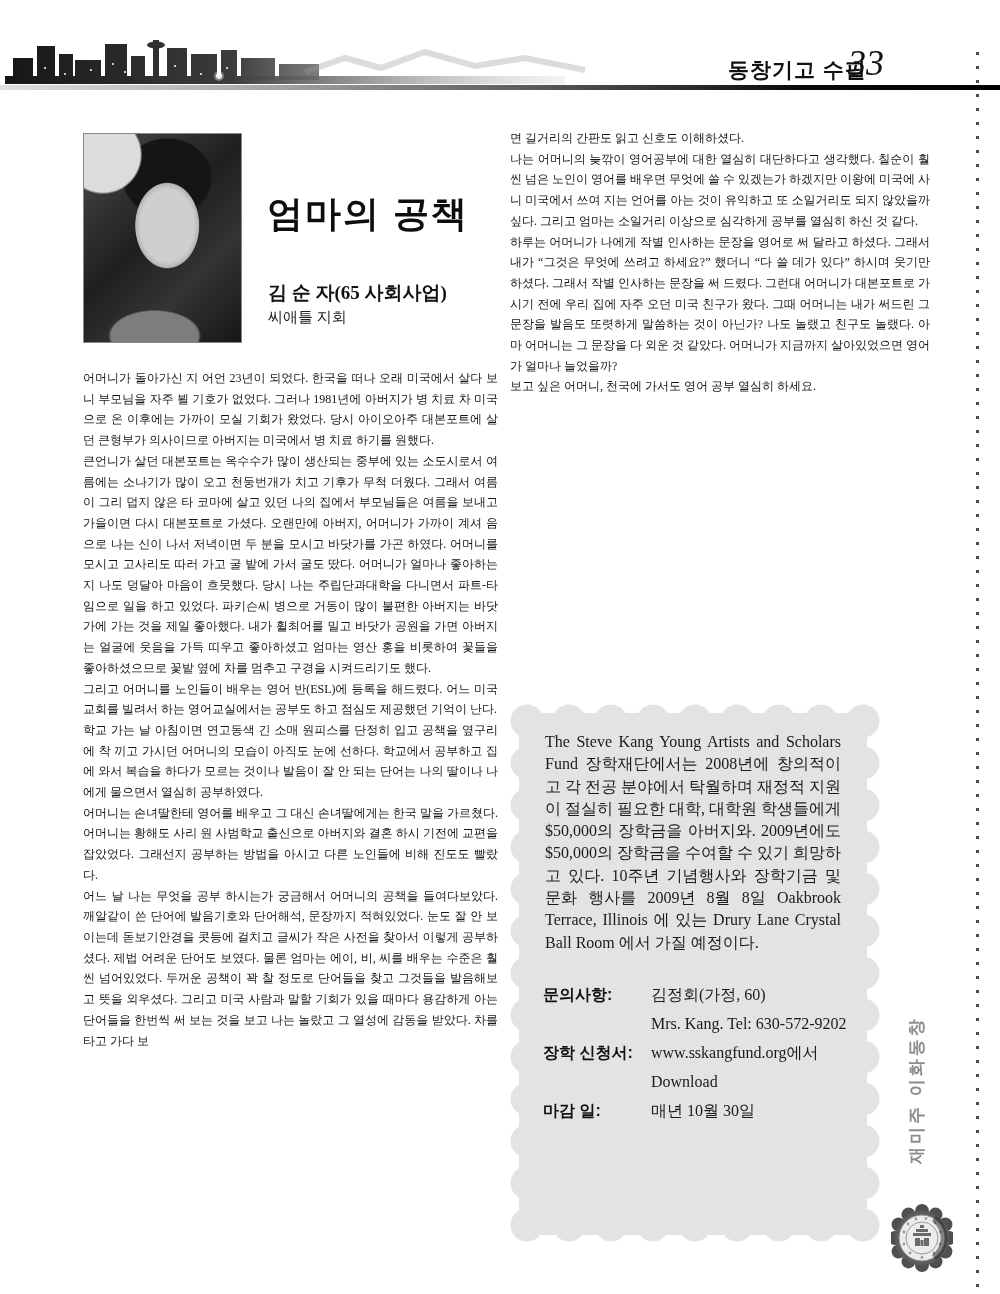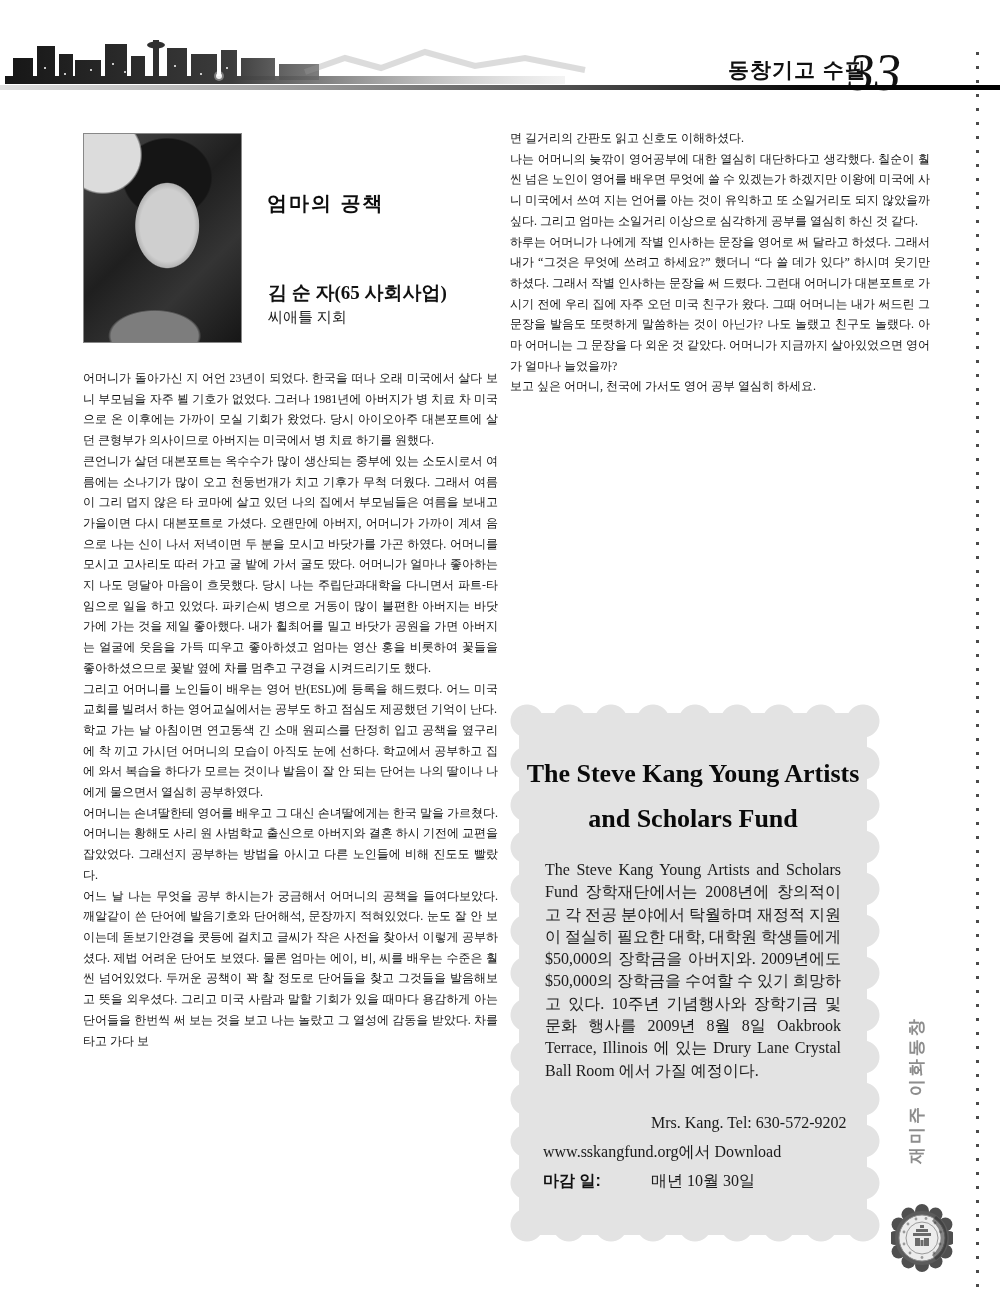--- a/index.html
+++ b/index.html
@@ -7,34 +7,34 @@
     width:1000px;height:1294px;position:relative;background:#ffffff;
     font-family:"Liberation Serif", serif;color:#1c1c1c;overflow:hidden;
   }
   
   .skyline{position:absolute;left:5px;top:38px;width:650px;height:48px;}
   .header-rule{position:absolute;left:0;top:85px;width:1000px;height:5px;
     background:linear-gradient(to right,#e0e0e0,#aaaaaa 25%,#555555 55%,#0a0a0a 80%,#000);}
   .section-label{position:absolute;left:728px;top:56px;width:120px;
     font-family:"Liberation Sans",sans-serif;font-weight:bold;font-size:21px;color:#111;letter-spacing:1px;white-space:nowrap;}
   .page-number{position:absolute;left:848px;top:42px;font-family:"Liberation Serif",serif;
-    font-style:italic;font-size:53px;color:#111;}
+    font-style:italic;font-size:36px;color:#111;}
   .edge-dots{position:absolute;left:976px;top:52px;width:3px;height:1238px;
     background-image:repeating-linear-gradient(to bottom,#4a4a4a 0 3px,transparent 3px 14px);}
   
   .portrait{position:absolute;left:83px;top:133px;width:157px;height:208px;
     background:
       radial-gradient(circle at 12% 10%, #dcdcdc 0 16%, rgba(0,0,0,0) 17%),
       radial-gradient(ellipse 45px 60px at 53% 44%, #cfcfcf 0 60%, #b5b5b5 70%, rgba(0,0,0,0) 72%),
       radial-gradient(ellipse 62px 55px at 53% 21%, #151515 0 70%, rgba(0,0,0,0) 73%),
       radial-gradient(ellipse 75px 42px at 45% 97%, #7d7d7d 0 58%, rgba(0,0,0,0) 62%),
       linear-gradient(135deg,#4c4c4c,#1f1f1f 45%,#343434 70%,#161616);
     border:1px solid #888;}
   .article-title{position:absolute;left:267px;top:190px;
-    font-family:"Liberation Sans",sans-serif;font-weight:bold;font-size:20px;color:#0d0d0d;letter-spacing:2px;}
+    font-family:"Liberation Sans",sans-serif;font-weight:bold;font-size:36px;color:#0d0d0d;letter-spacing:2px;}
   .article-author{position:absolute;left:268px;top:280px;font-size:19px;font-weight:600;color:#111;}
   .article-chapter{position:absolute;left:268px;top:308px;font-size:15px;color:#222;text-align:center;}
   .body-col{font-size:12px;line-height:20.7px;text-align:justify;color:#141414;}
   .body-col p{margin:0;}
   .body-left{position:absolute;left:83px;top:368px;width:415px;}
   .body-right{position:absolute;left:510px;top:128px;width:420px;}
   
   .fund-box{position:absolute;left:506px;top:700px;width:374px;height:548px;
     background-image:radial-gradient(circle, #e3e3e3 54%, rgba(0,0,0,0) 57%);
     background-size:42px 42px;}
@@ -120,31 +120,32 @@
 
 <div class="body-col body-right">
   <p>면 길거리의 간판도 읽고 신호도 이해하셨다.</p>
   <p>나는 어머니의 늦깎이 영어공부에 대한 열심히 대단하다고 생각했다.  칠순이 훨씬 넘은 노인이 영어를 배우면 무엇에 쓸 수 있겠는가 하겠지만 이왕에 미국에 사니 미국에서 쓰여 지는 언어를 아는 것이 유익하고 또 소일거리도 되지 않았을까 싶다. 그리고 엄마는 소일거리 이상으로 심각하게 공부를 열심히 하신 것 같다.</p>
   <p>하루는 어머니가 나에게 작별 인사하는 문장을 영어로 써 달라고 하셨다.  그래서 내가 “그것은 무엇에 쓰려고 하세요?” 했더니  “다 쓸 데가 있다”  하시며 웃기만 하셨다.  그래서 작별 인사하는 문장을 써 드렸다.  그런대 어머니가 대본포트로 가시기 전에 우리 집에 자주 오던 미국 친구가 왔다.  그때 어머니는 내가 써드린 그 문장을 발음도 또렷하게 말씀하는 것이 아닌가? 나도 놀랬고 친구도 놀랬다.  아마 어머니는 그 문장을 다 외운 것 같았다.  어머니가 지금까지 살아있었으면 영어가 얼마나 늘었을까?</p>
   <p>보고 싶은 어머니, 천국에 가서도 영어 공부 열심히 하세요.</p>
 </div>
 
 <div class="fund-box">
   <div class="fund-box-inner">
-    <div class="fund-title">
-      <div>The Steve Kang Young Artists</div>
-      <div>and Scholars Fund</div>
-    </div>
     <div class="fund-body">The Steve Kang Young Artists and Scholars Fund 장학재단에서는 2008년에 창의적이고 각 전공 분야에서 탁월하며 재정적 지원이 절실히 필요한 대학, 대학원 학생들에게 $50,000의 장학금을 아버지와.  2009년에도 $50,000의 장학금을 수여할 수 있기 희망하고 있다.  10주년 기념행사와 장학기금 및 문화 행사를 2009년 8월 8일 Oakbrook Terrace, Illinois 에 있는 Drury Lane Crystal Ball Room 에서 가질 예정이다.</div>
     <div class="fund-contact">
       <div class="contact-row">
+        <span class="contact-label">문의사항:</span>
+        <span class="contact-value">김정회(가정, 60)</span>
+      </div>
+      <div class="contact-row">
         <span class="contact-label"></span>
         <span class="contact-value">Mrs. Kang. Tel: 630-572-9202</span>
       </div>
       <div class="contact-row">
+        <span class="contact-label">장학 신청서:</span>
         <span class="contact-value">www.sskangfund.org에서 Download</span>
       </div>
       <div class="contact-row">
         <span class="contact-label">마감 일:</span>
         <span class="contact-value">매년 10월 30일</span>
       </div>
     </div>
   </div>
 </div>
 

